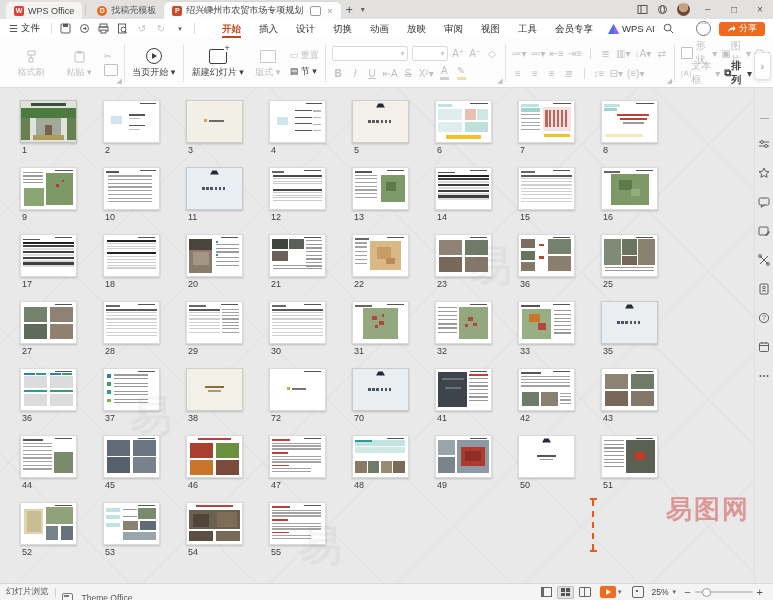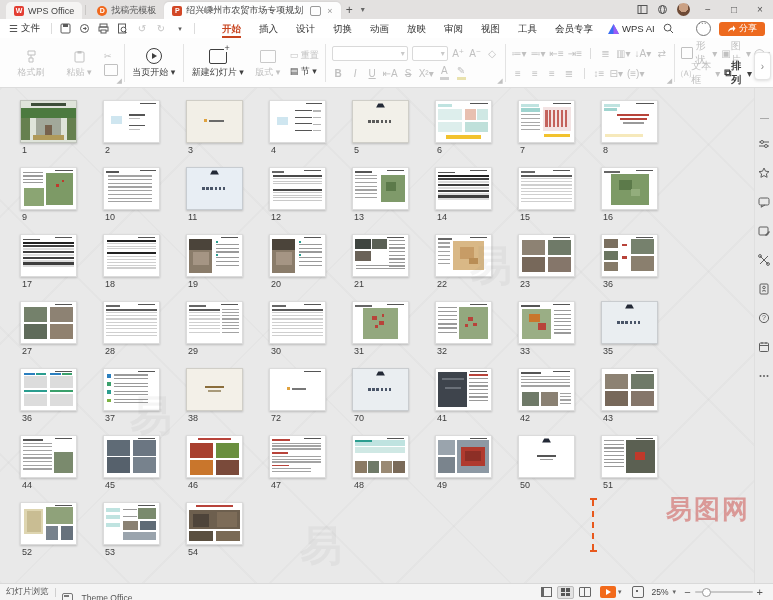--- a/index.html
+++ b/index.html
@@ -631,37 +631,20 @@
               <div class="b" style="left: 10%; top: 42%; width: 30%; height: 30%; background: rgb(165, 149, 132);"></div>
               <div class="b" style="left: 52%; top: 14%; width: 5%; height: 5%; background: rgb(42, 157, 143);"></div>
               <div class="b" style="left: 52%; top: 22%; width: 42%; height: 3%; background: rgb(154, 154, 154);"></div>
               <div class="b" style="left: 52%; top: 31%; width: 42%; height: 3%; background: rgb(154, 154, 154);"></div>
               <div class="b" style="left: 52%; top: 40%; width: 42%; height: 3%; background: rgb(154, 154, 154);"></div>
               <div class="b" style="left: 52%; top: 46%; width: 5%; height: 5%; background: rgb(42, 157, 143);"></div>
               <div class="b" style="left: 52%; top: 54%; width: 42%; height: 3%; background: rgb(154, 154, 154);"></div>
               <div class="b" style="left: 52%; top: 63%; width: 42%; height: 3%; background: rgb(154, 154, 154);"></div>
               <div class="b" style="left: 52%; top: 72%; width: 42%; height: 3%; background: rgb(154, 154, 154);"></div>
             </div>
-            <div class="num">19</div>
-          </div>
-          <div class="cell">
-            <div class="thumb" style="background: rgb(255, 255, 255);">
-              <div class="b" style="left: 62%; top: 4%; width: 30%; height: 3.5%; background: rgb(85, 85, 85);"></div>
-              <div class="b" style="left: 4%; top: 10%; width: 42%; height: 82%; background: rgb(138, 124, 106);"></div>
-              <div class="b" style="left: 4%; top: 10%; width: 42%; height: 26%; background: rgb(75, 68, 58);"></div>
-              <div class="b" style="left: 10%; top: 42%; width: 30%; height: 30%; background: rgb(165, 149, 132);"></div>
-              <div class="b" style="left: 52%; top: 14%; width: 5%; height: 5%; background: rgb(42, 157, 143);"></div>
-              <div class="b" style="left: 52%; top: 22%; width: 42%; height: 3%; background: rgb(154, 154, 154);"></div>
-              <div class="b" style="left: 52%; top: 31%; width: 42%; height: 3%; background: rgb(154, 154, 154);"></div>
-              <div class="b" style="left: 52%; top: 40%; width: 42%; height: 3%; background: rgb(154, 154, 154);"></div>
-              <div class="b" style="left: 52%; top: 46%; width: 5%; height: 5%; background: rgb(42, 157, 143);"></div>
-              <div class="b" style="left: 52%; top: 54%; width: 42%; height: 3%; background: rgb(154, 154, 154);"></div>
-              <div class="b" style="left: 52%; top: 63%; width: 42%; height: 3%; background: rgb(154, 154, 154);"></div>
-              <div class="b" style="left: 52%; top: 72%; width: 42%; height: 3%; background: rgb(154, 154, 154);"></div>
-            </div>
             <div class="num">20</div>
           </div>
           <div class="cell">
             <div class="thumb" style="background: rgb(255, 255, 255);">
               <div class="b" style="left: 62%; top: 4%; width: 30%; height: 3.5%; background: rgb(85, 85, 85);"></div>
               <div class="b" style="left: 4%; top: 10%; width: 28%; height: 24%; background: rgb(63, 69, 64);"></div>
               <div class="b" style="left: 34%; top: 10%; width: 28%; height: 24%; background: rgb(90, 96, 85);"></div>
               <div class="b" style="left: 4%; top: 40%; width: 28%; height: 24%; background: rgb(106, 98, 88);"></div>
               <div class="b" style="left: 66%; top: 12%; width: 28%; height: 3%; background: rgb(154, 154, 154);"></div>
               <div class="b" style="left: 66%; top: 21%; width: 28%; height: 3%; background: rgb(154, 154, 154);"></div>
@@ -707,20 +690,32 @@
               <div class="b" style="left: 62%; top: 4%; width: 30%; height: 3.5%; background: rgb(85, 85, 85);"></div>
               <div class="b" style="left: 4%; top: 10%; width: 26%; height: 22%; background: rgb(122, 111, 95);"></div>
               <div class="b" style="left: 4%; top: 38%; width: 26%; height: 22%; background: rgb(106, 117, 96);"></div>
               <div class="b" style="left: 4%; top: 66%; width: 26%; height: 22%; background: rgb(133, 122, 104);"></div>
               <div class="b" style="left: 36%; top: 22%; width: 10%; height: 6%; background: rgb(184, 67, 58);"></div>
               <div class="b" style="left: 36%; top: 52%; width: 10%; height: 6%; background: rgb(184, 67, 58);"></div>
               <div class="b" style="left: 52%; top: 10%; width: 42%; height: 36%; background: rgb(118, 129, 109);"></div>
               <div class="b" style="left: 52%; top: 52%; width: 42%; height: 36%; background: rgb(138, 127, 110);"></div>
             </div>
             <div class="num">36</div>
+          </div>
+          <div class="cell">
+            <div class="thumb" style="background: rgb(255, 255, 255);">
+              <div class="b" style="left: 62%; top: 4%; width: 30%; height: 3.5%; background: rgb(85, 85, 85);"></div>
+              <div class="b" style="left: 4%; top: 10%; width: 30%; height: 62%; background: rgb(127, 138, 119);"></div>
+              <div class="b" style="left: 36%; top: 10%; width: 28%; height: 38%; background: rgb(106, 117, 96);"></div>
+              <div class="b" style="left: 66%; top: 10%; width: 30%; height: 62%; background: rgb(138, 129, 113);"></div>
+              <div class="b" style="left: 36%; top: 52%; width: 28%; height: 20%; background: rgb(116, 102, 90);"></div>
+              <div class="b" style="left: 6%; top: 78%; width: 88%; height: 3%; background: rgb(154, 154, 154);"></div>
+              <div class="b" style="left: 6%; top: 86%; width: 88%; height: 3%; background: rgb(154, 154, 154);"></div>
+            </div>
+            <div class="num">25</div>
           </div>
           <div class="cell">
             <div class="thumb" style="background: rgb(255, 255, 255);">
               <div class="b" style="left: 62%; top: 4%; width: 30%; height: 3.5%; background: rgb(85, 85, 85);"></div>
               <div class="b" style="left: 5%; top: 12%; width: 43%; height: 36%; background: rgb(116, 129, 107);"></div>
               <div class="b" style="left: 52%; top: 12%; width: 43%; height: 36%; background: rgb(141, 130, 115);"></div>
               <div class="b" style="left: 5%; top: 54%; width: 43%; height: 36%; background: rgb(95, 107, 90);"></div>
               <div class="b" style="left: 52%; top: 54%; width: 43%; height: 36%; background: rgb(144, 129, 111);"></div>
             </div>
             <div class="num">27</div>
@@ -1074,20 +1069,37 @@
           <div class="cell">
             <div class="thumb" style="background: rgb(255, 255, 255);">
               <div class="b" style="left: 16%; top: 5%; width: 68%; height: 5%; background: rgb(184, 67, 58);"></div>
               <div class="b" style="left: 4%; top: 16%; width: 92%; height: 48%; background: rgb(109, 95, 78);"></div>
               <div class="b" style="left: 10%; top: 26%; width: 30%; height: 32%; background: rgb(78, 68, 58);"></div>
               <div class="b" style="left: 55%; top: 22%; width: 36%; height: 36%; background: rgb(125, 108, 88);"></div>
               <div class="b" style="left: 4%; top: 68%; width: 44%; height: 24%; background: rgb(90, 79, 64);"></div>
               <div class="b" style="left: 52%; top: 68%; width: 44%; height: 24%; background: rgb(122, 106, 85);"></div>
             </div>
             <div class="num">54</div>
+          </div>
+          <div class="cell">
+            <div class="thumb" style="background: rgb(255, 255, 255);">
+              <div class="b" style="left: 62%; top: 4%; width: 30%; height: 3.5%; background: rgb(85, 85, 85);"></div>
+              <div class="b" style="left: 4%; top: 8%; width: 32%; height: 4%; background: rgb(184, 67, 58);"></div>
+              <div class="b" style="left: 4%; top: 16%; width: 88%; height: 3%; background: rgb(163, 163, 163);"></div>
+              <div class="b" style="left: 4%; top: 23%; width: 88%; height: 3%; background: rgb(163, 163, 163);"></div>
+              <div class="b" style="left: 4%; top: 30%; width: 88%; height: 3%; background: rgb(163, 163, 163);"></div>
+              <div class="b" style="left: 4%; top: 40%; width: 28%; height: 4%; background: rgb(184, 67, 58);"></div>
+              <div class="b" style="left: 4%; top: 48%; width: 88%; height: 3%; background: rgb(163, 163, 163);"></div>
+              <div class="b" style="left: 4%; top: 55%; width: 88%; height: 3%; background: rgb(163, 163, 163);"></div>
+              <div class="b" style="left: 4%; top: 62%; width: 88%; height: 3%; background: rgb(163, 163, 163);"></div>
+              <div class="b" style="left: 4%; top: 70%; width: 30%; height: 4%; background: rgb(184, 67, 58);"></div>
+              <div class="b" style="left: 4%; top: 78%; width: 70%; height: 3%; background: rgb(163, 163, 163);"></div>
+              <div class="b" style="left: 4%; top: 85%; width: 70%; height: 3%; background: rgb(163, 163, 163);"></div>
+            </div>
+            <div class="num">55</div>
           </div>
         </div>
       <div class="caret-line" style="left:592px;top:412px;height:50px;"></div>
       <div class="wm-red">易图网</div>
       <div class="wm-grey" style="left:130px;top:300px;">易</div>
       <div class="wm-grey" style="left:470px;top:150px;">易</div>
       <div class="wm-grey" style="left:300px;top:430px;">易</div>
     </div>
     <div class="rightbar">
       <div class="rb-div"></div>

